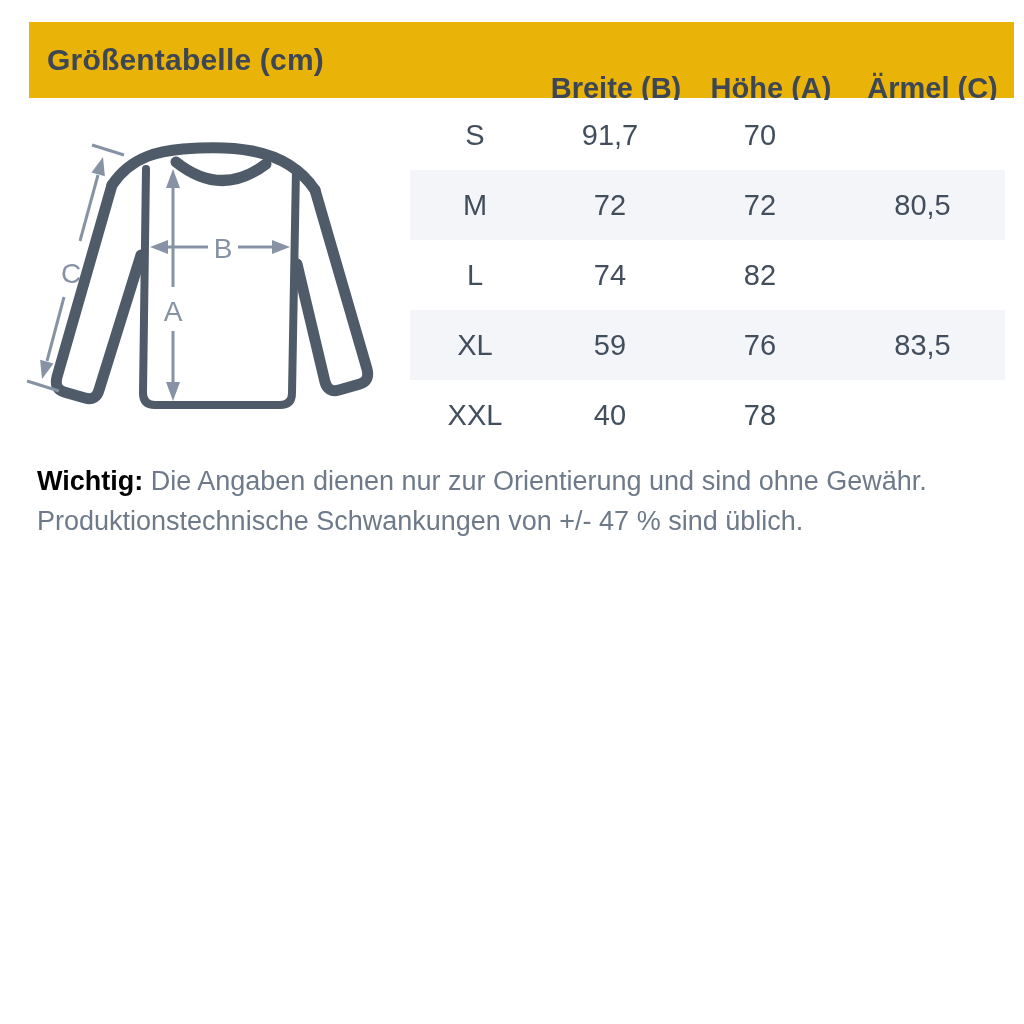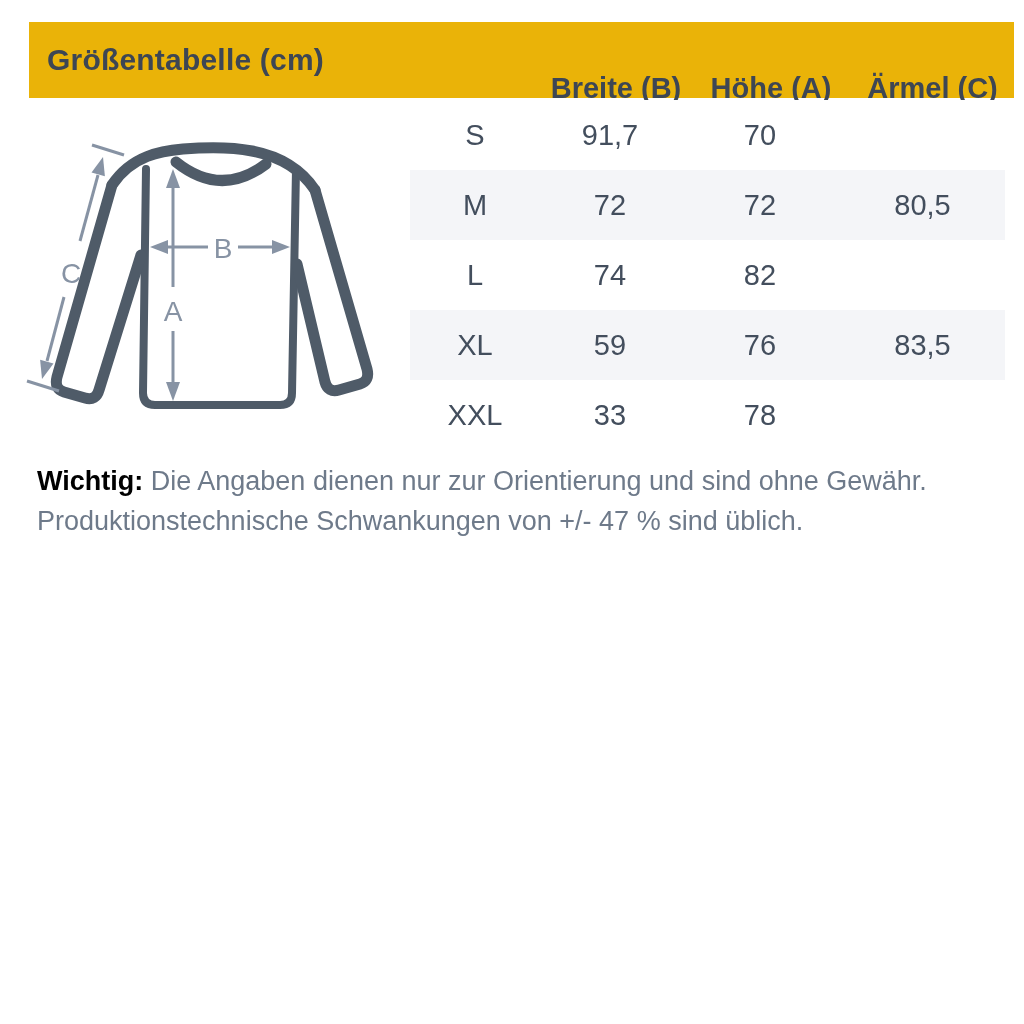--- a/index.html
+++ b/index.html
@@ -115,21 +115,21 @@
       <span class="cell">82</span>
     </div>
     <div class="row striped">
       <span class="cell">XL</span>
       <span class="cell">59</span>
       <span class="cell">76</span>
       <span class="cell">83,5</span>
     </div>
     <div class="row">
       <span class="cell">XXL</span>
-      <span class="cell">33</span>
+      <span class="cell">40</span>
       <span class="cell">78</span>
     </div>
   </div>
 
   <div class="note">
     <div><b>Wichtig:</b> <span>Die Angaben dienen nur zur Orientierung und sind ohne Gewähr.</span></div>
     <div>Produktionstechnische Schwankungen von +/- 47 % sind üblich.</div>
   </div>
 
 </div>

